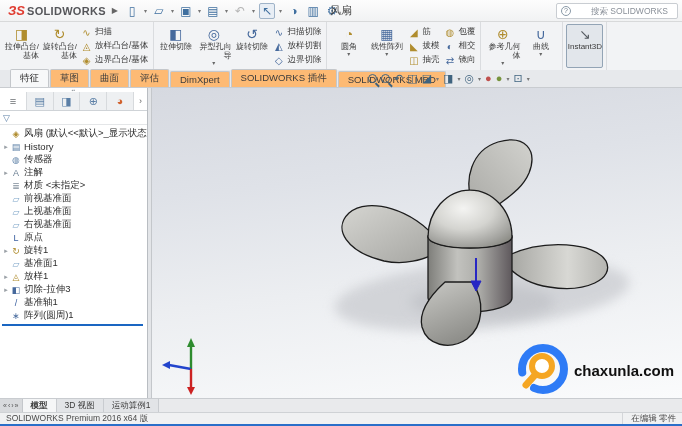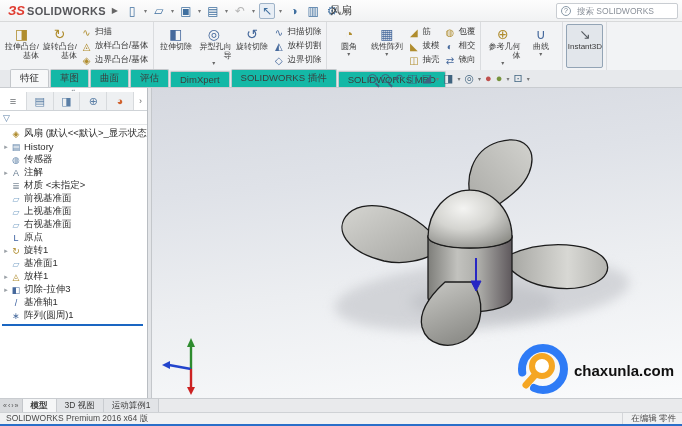--- a/index.html
+++ b/index.html
@@ -15,21 +15,21 @@
   #logo .mark { color:#e03c31; font-weight:bold; font-style:italic; font-size:13px; }
   #logo .word { color:#55565a; font-weight:bold; font-size:11px; letter-spacing:.3px; }
   .flyout { color:#666; font-size:8px; margin:0 6px 0 2px; }
   #titlebar-icons { display:flex; align-items:center; gap:3px; }
   .tbico { display:inline-flex; align-items:center; justify-content:center; width:16px; height:16px;
     font-size:12px; color:#3f6f9f; }
   .tbico.gray { color:#b5b5b5; }
   .tbico.boxed { border:1px solid #9fb3c8; background:#e8eef5; border-radius:2px; }
   .tbarrow { font-size:6px; color:#777; margin:0 1px; }
   #doc-title { position:absolute; left:0; right:0; text-align:center; font-size:11px; color:#444; pointer-events:none; }
-  #search-wrap { margin-left:auto; display:flex; align-items:center; gap:6px; background:#fff;
+  #search-wrap { margin-left:auto; display:flex; align-items:center; gap:20px; background:#fff;
     border:1px solid #c9cdd2; border-radius:2px; height:16px; padding:0 4px; width:122px; z-index:2; }
   #search-help { width:10px; height:10px; border:1px solid #8a9aa8; border-radius:50%;
     font-size:7px; color:#6a7a88; display:flex; align-items:center; justify-content:center; flex:none; }
   #search-input { border:none; outline:none; width:100%; font-size:8.5px; color:#555; background:transparent; }
   #search-input::placeholder { color:#8a9099; }
 
   
   #ribbon { position:absolute; left:0; top:22px; width:682px; height:48px;
     background:#f2f3f5; display:flex; align-items:stretch; }
   .rgroup { display:flex; align-items:stretch; padding:2px 3px; border-right:1px solid #dadcdf; gap:1px; }
@@ -42,21 +42,21 @@
   .smallcol { display:flex; flex-direction:column; justify-content:center; gap:1px; padding:0 2px; }
   .smallbtn { display:flex; align-items:center; gap:3px; height:13px; white-space:nowrap; }
   .smallbtn .ic { font-size:10px; width:11px; text-align:center; }
   .smallbtn .lb { font-size:8.5px; color:#3b3b3b; }
   .tone-gold { color:#b08d2f; } .tone-blue { color:#46699c; } .tone-dark { color:#555a60; }
 
   
   #tabrow { position:absolute; left:0; top:70px; width:682px; height:18px;
     background:#e7e9ec; border-bottom:1px solid #c9ccd0; display:flex; align-items:flex-end; }
   #command-tabs { display:flex; align-items:flex-end; height:100%; padding-left:10px; }
-  .ctab { padding:2px 9px 2px; font-size:9.5px; color:#3c3c3c; background:#14b8a6;
+  .ctab { padding:2px 9px 2px; font-size:9.5px; color:#3c3c3c; background:#fdba74;
     border:1px solid #c4c7cb; border-bottom:none; margin-right:1px; border-radius:2px 2px 0 0; }
   .ctab.active { background:#f7f8f9; color:#1f1f1f; }
   #headsup { position:absolute; left:368px; top:2px; display:flex; align-items:center; gap:4px; }
   .huico { font-size:11px; color:#3f637f; line-height:12px; }
   .huarrow { font-size:6px; color:#777; }
   .mag { position:relative; width:9px; height:9px; border:1.5px solid #3f637f; border-radius:50%; display:inline-block; }
   .mag::after { content:""; position:absolute; right:-4px; bottom:-4px; width:5px; height:1.5px;
     background:#3f637f; transform:rotate(45deg); }
 
   

